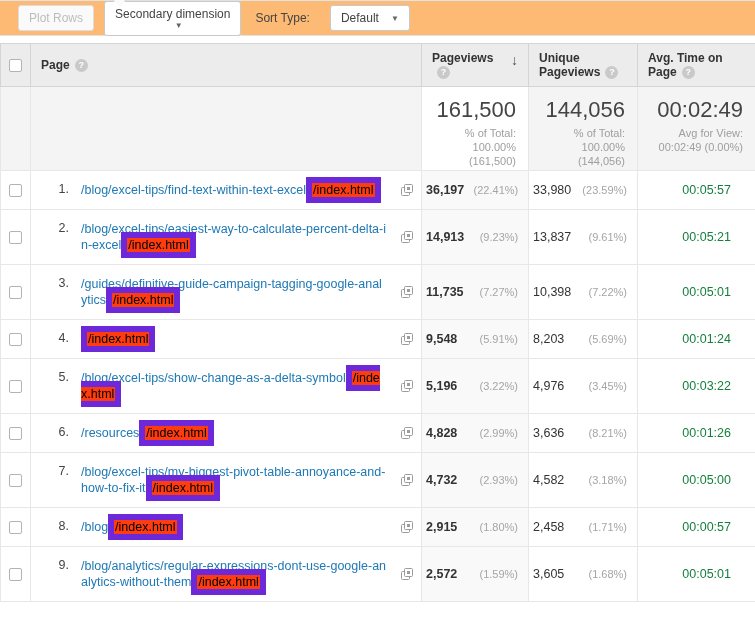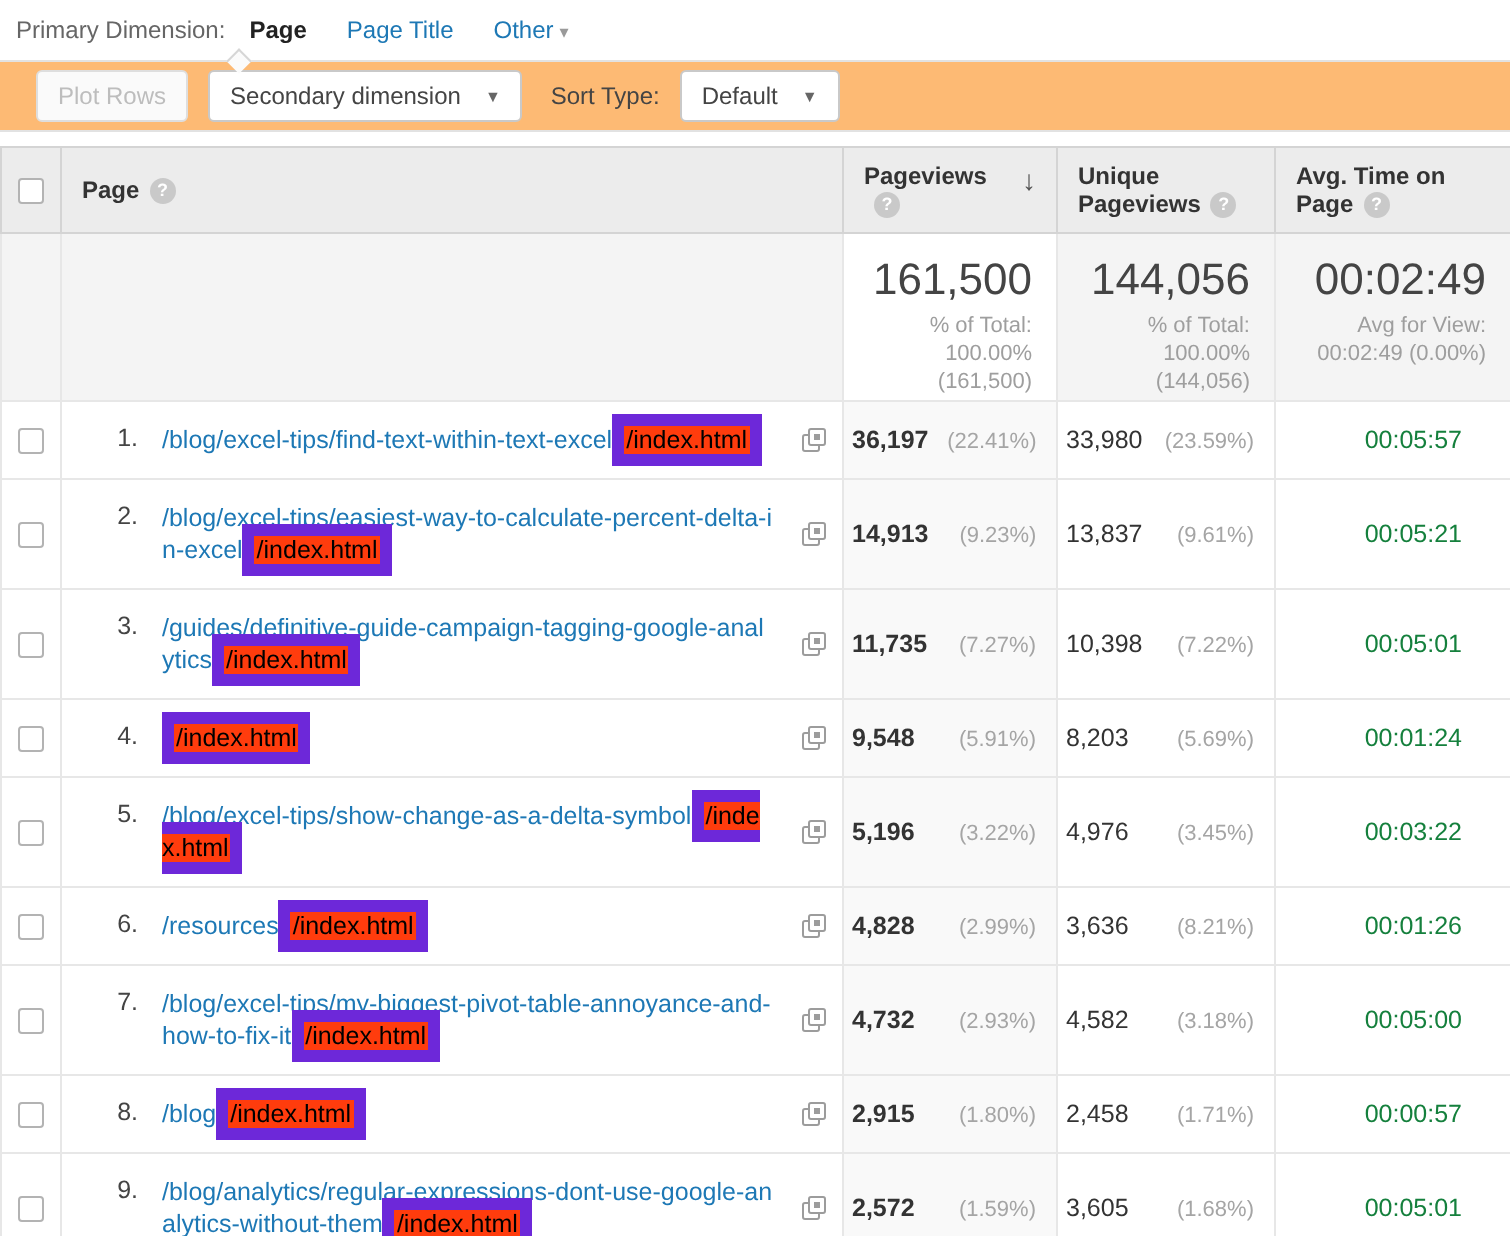--- a/index.html
+++ b/index.html
@@ -32,22 +32,22 @@
     background: #fbfbfb; border-left: 1px solid #d6d6d6; border-top: 1px solid #d6d6d6;
     transform: rotate(45deg);
   }
   .btn {
     font-size: 12px; color: #444; background: #fff;
     border: 1px solid #c9c9c9; border-radius: 3px;
     padding: 5px 10px; display: inline-flex; align-items: center; cursor: pointer;
   }
   .btn .caret { font-size: 8px; color: #666; margin-left: 12px; }
   .btn.disabled { color: #bdbdbd; border-color: #dedede; background: #fafafa; cursor: default; }
-  .btn + .btn { margin-left: 10px; }
-  .sort-label { font-size: 12px; color: #444; margin: 0 10px 0 14px; }
+  .btn + .btn { margin-left: 10px; flex-direction: column; }
+  .sort-label { font-size: 12px; color: #444; margin: 0 20px 0 14px; }
 
   .gap { height: 7px; background: #fff; }
 
   
   table { width: 755px; border-collapse: collapse; table-layout: fixed; }
   thead th {
     background: #ececec; border: 1px solid #d4d4d4;
     font-size: 12px; font-weight: bold; color: #333; text-align: left;
     padding: 7px 10px; height: 42px; vertical-align: middle; cursor: pointer;
   }
@@ -94,26 +94,20 @@
   .num-cell .val { color: #333; white-space: nowrap; }
   td.sorted .num-cell .val { font-weight: bold; }
   .num-cell .pct { color: #a5a5a5; font-size: 11px; width: 54px; text-align: right; white-space: nowrap; flex: none; }
   .time-cell { text-align: right; padding-right: 24px; color: #15803d; white-space: nowrap; }
 </style>
 </head>
 <body>
 
 <div class="app">
 
-  <div class="dim-bar">
-    <span class="dim-label">Primary Dimension:</span>
-    <span class="dim-item selected">Page</span>
-    <span class="dim-item link">Page Title</span>
-    <span class="dim-item link"><span>Other</span><span class="dim-caret">▾</span></span>
-  </div>
 
   <div class="toolbar">
     <div class="notch"></div>
     <button class="btn disabled">
         <span>Plot Rows</span>
       </button>
     <button class="btn">
         <span>Secondary dimension</span>
         <span class="caret">▼</span>
       </button>

